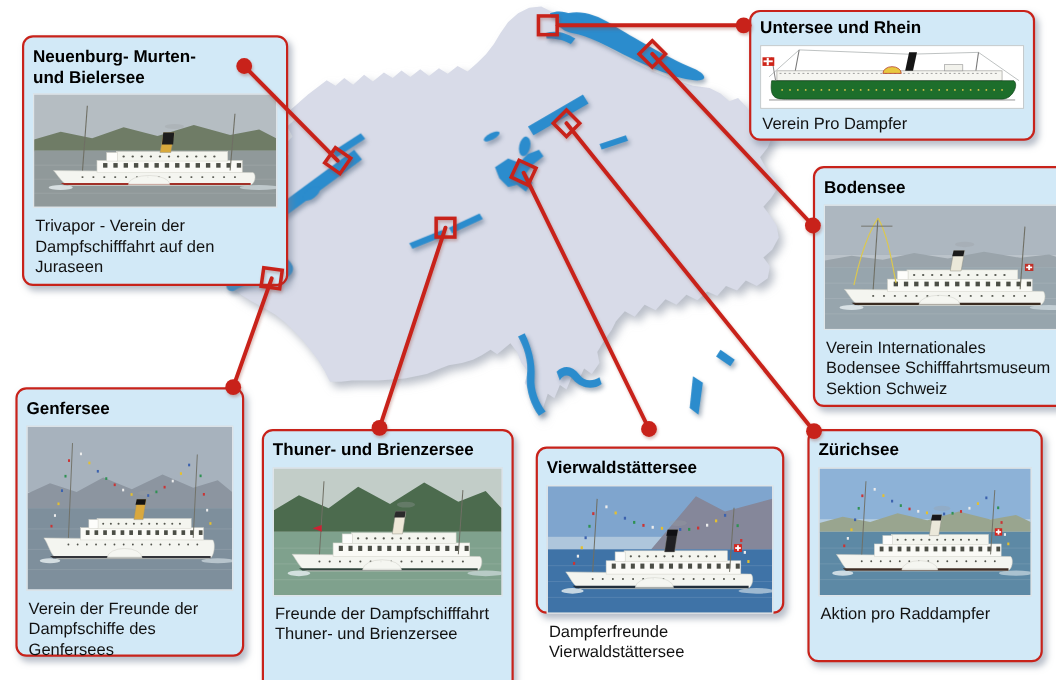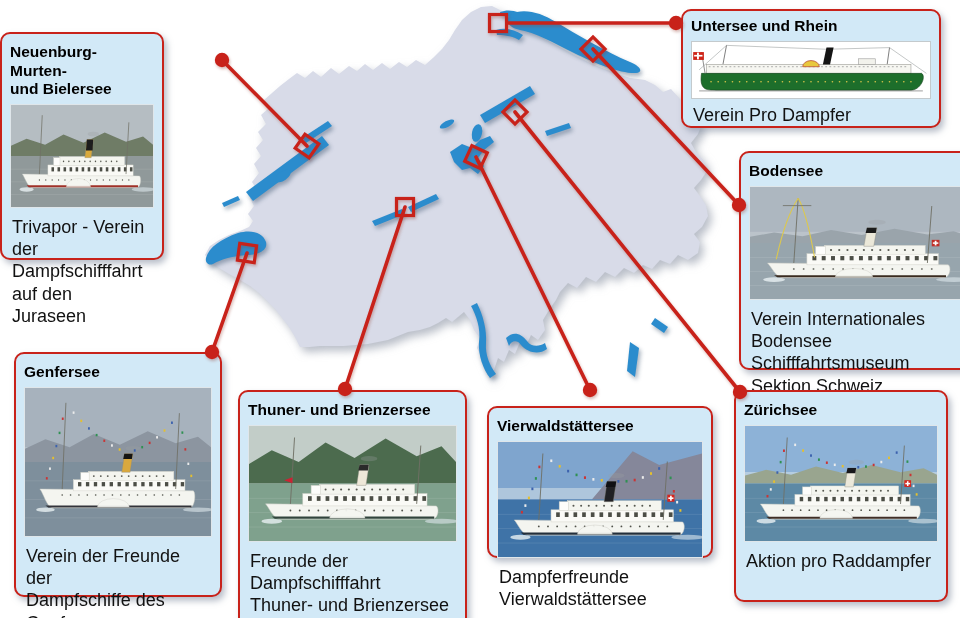--- a/index.html
+++ b/index.html
@@ -14,21 +14,21 @@
   #overlay g{filter:drop-shadow(1.5px 2px 1.5px rgba(150,60,50,.35));}
   #overlay line{stroke:var(--red,#c8221a);stroke-width:3.6;stroke-linecap:round;}
   #overlay .marker{fill:none;stroke:var(--red,#c8221a);stroke-width:3.2;pointer-events:auto;cursor:pointer;}
   #overlay .dot{fill:var(--red,#c8221a);}
   .box{position:absolute;z-index:2;box-sizing:border-box;background:var(--box-fill,#d2e9f7);
        border:2.5px solid var(--red,#c8221a);border-radius:10px;
        box-shadow:3px 4px 6px rgba(115,128,150,.5);padding:6px 8px;}
   .title{font-weight:bold;font-size:15.5px;line-height:1.2;text-align:left;color:#000;margin:3px 0 5px;}
   .photo{margin:0 auto;border:1px solid #dfe6ea;background:#cfd8de;overflow:hidden;}
   .photo.drawing{background:#ffffff;border:1px solid #c4cacd;}
-  .caption{font-size:18px;line-height:1.24;color:var(--text,#111);margin-top:8px;padding:0 2px;}
+  .caption{font-size:15px;line-height:1.24;color:var(--text,#111);margin-top:8px;padding:0 2px;}
 </style>
 </head>
 <body>
 
 <div id="stage">
 
   <svg id="basemap" width="960" height="618" viewBox="0 0 960 618">
     <path class="land" d="M205,255 L210,246 219,240 229,235 240,231 249,227 253,221 248,214 254,206 250,198 257,190 252,182 259,173 254,164 261,156 256,148 263,140 258,132 266,124 261,115 269,108 264,100 272,93 280,86 289,79 297,73 305,78 313,71 321,77 331,68 339,74 349,66 357,71 365,64 373,70 382,63 390,69 399,62 407,67 416,60 425,65 434,57 442,49 449,40 455,30 462,20 471,12 481,7 492,6 502,11 509,18 518,24 530,31 543,38 558,46 574,55 592,64 612,72 630,78 645,80 655,85 663,92 671,89 679,98 687,108 697,115 702,124 698,134 691,143 696,152 704,161 707,171 701,180 694,188 700,196 706,205 708,216 702,227 694,234 700,242 698,253 688,260 678,255 670,264 660,260 652,269 643,265 634,273 624,268 615,277 605,272 596,282 586,277 577,288 568,283 560,292 556,300 549,310 543,320 545,330 538,340 531,335 526,346 520,342 515,354 509,350 504,362 498,358 494,370 490,379 486,368 482,358 477,348 480,338 474,330 470,320 464,312 458,317 452,322 446,318 438,323 430,327 420,330 408,332 398,336 388,340 378,342 368,344 356,345 344,346 332,346 320,346 310,347 300,347 295,337 289,327 282,318 275,309 267,301 259,293 250,286 240,280 229,274 219,268 211,262 Z"></path>
     <g class="lakes">
       <path class="lake" d="M206,258 C209,247 221,239 238,233 C252,229 263,233 266,242 C268,250 259,255 247,255 C233,256 221,259 213,264 C208,266 205,262 206,258 Z"></path>
@@ -72,21 +72,21 @@
       <circle class="dot" cx="676" cy="23" r="7.2"></circle>
       <circle class="dot" cx="739" cy="205" r="7.2"></circle>
       <circle class="dot" cx="222" cy="60" r="7.2"></circle>
       <circle class="dot" cx="740" cy="392" r="7.2"></circle>
       <circle class="dot" cx="590" cy="390" r="7.2"></circle>
       <circle class="dot" cx="345" cy="389" r="7.2"></circle>
       <circle class="dot" cx="212" cy="352" r="7.2"></circle>
     </g>
   </svg>
 
-  <div class="box" style="left:0;top:32px;width:164px;height:228px">
+  <div class="box" style="left:20px;top:32px;width:242px;height:228px">
     <div class="title">
       <div>Neuenburg- Murten-</div>
       <div>und Bielersee</div>
     </div>
     <div class="photo" style="height:102px">
         <svg viewBox="0 0 200 112" preserveAspectRatio="none" style="width: 100%; height: 100%;">
           <rect x="0" y="0" width="200" height="57" fill="#b5bdc2"></rect>
           <rect x="0" y="44.8" width="200" height="11.200000000000001" fill="#ccd3d4" opacity="0.55"></rect>
           <polygon points="0,56 0,44.8 22,36.959999999999994 48,43.68 74,32.480000000000004 102,41.44 132,30.24 162,40.32 186,34.72 200,43.68 200,56" fill="#6f7c66"></polygon>
           <rect x="0" y="56" width="200" height="56" fill="#90999a"></rect>

